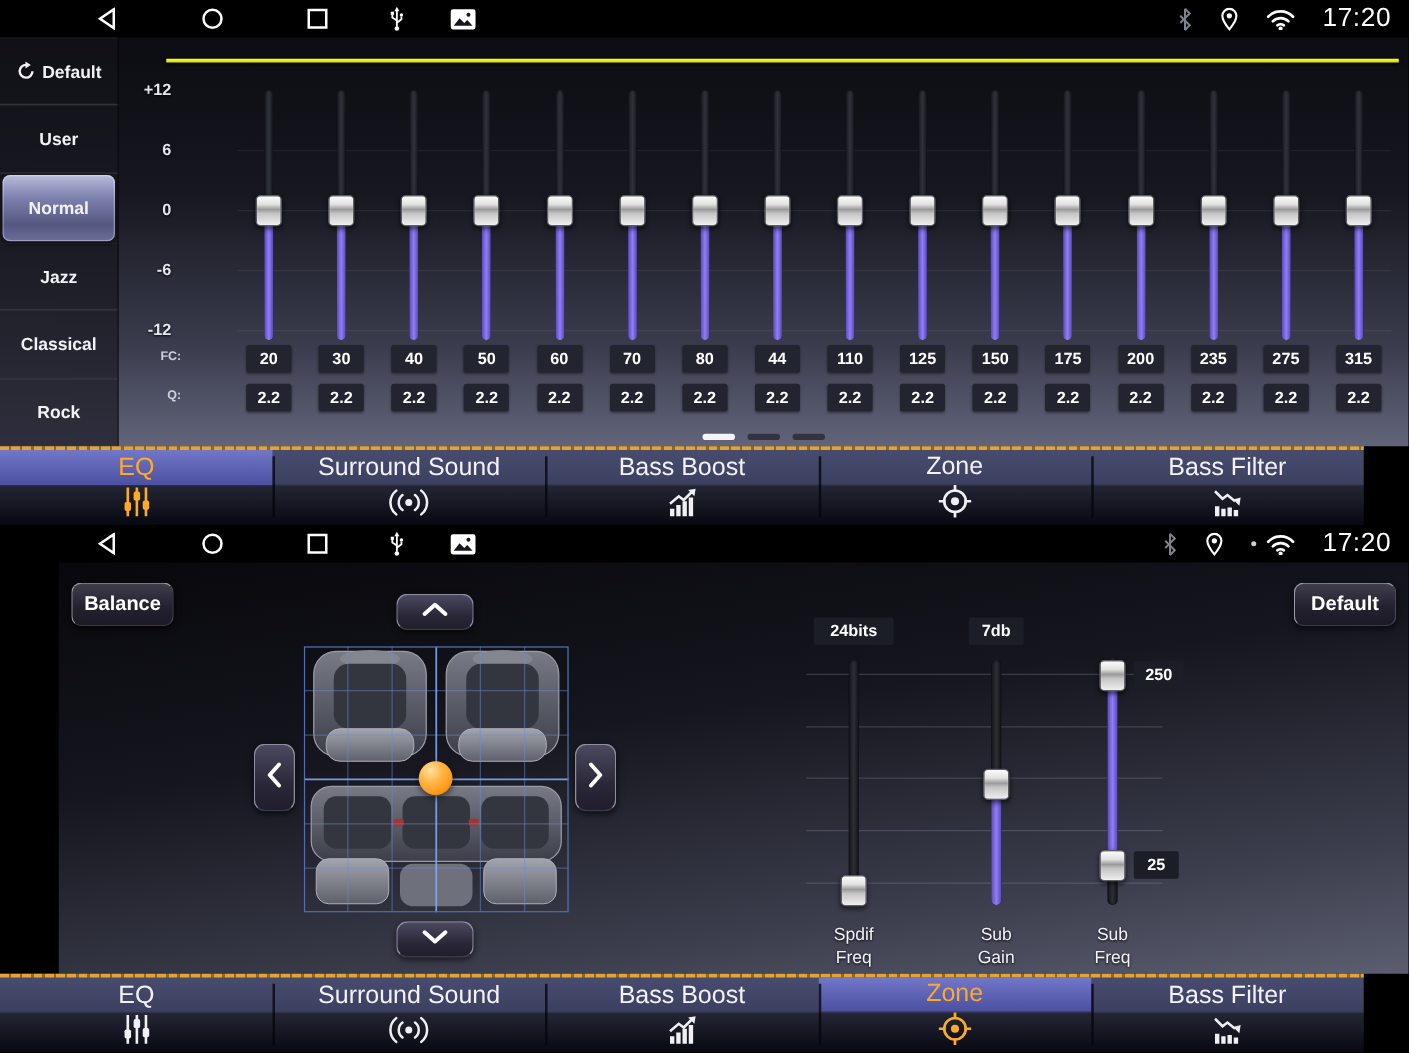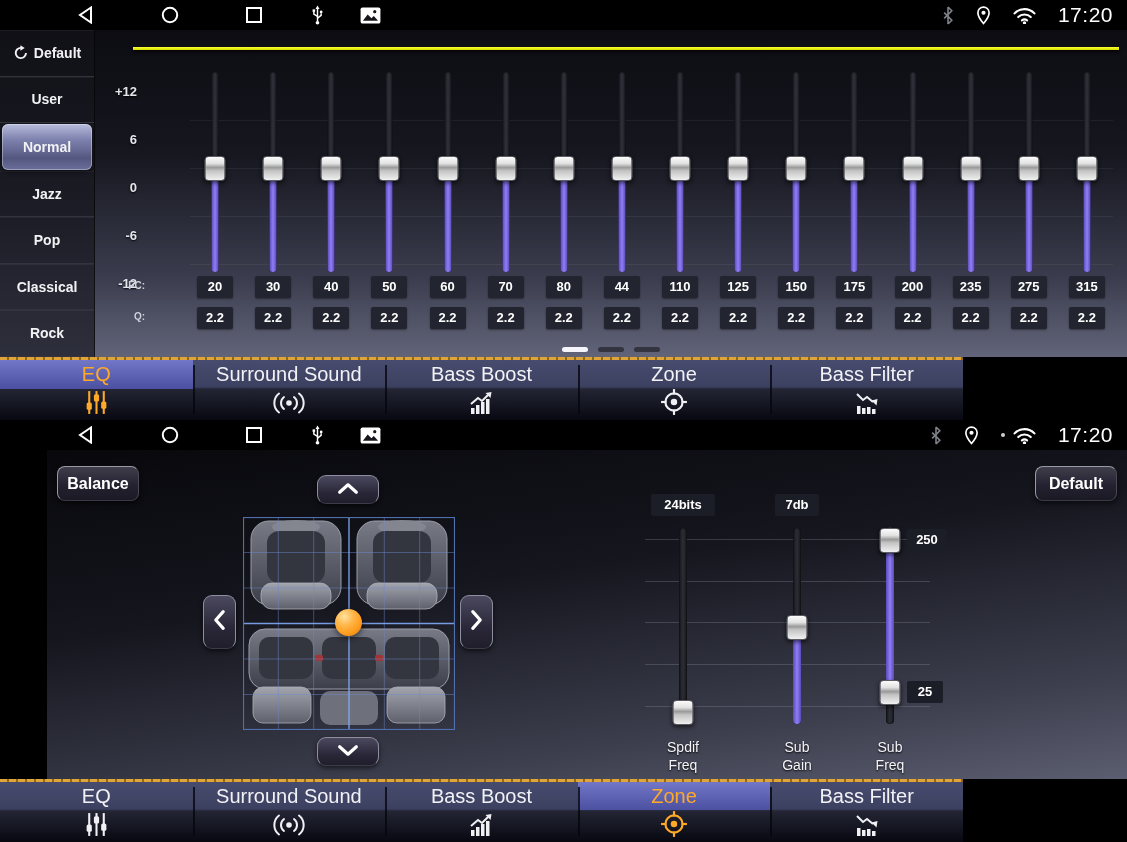--- a/index.html
+++ b/index.html
@@ -43,21 +43,21 @@
 
   #eq-panel {
     position:relative; flex:1;
     background:linear-gradient(180deg,#0c0c12 0%,#16171f 38%,#3a3c4d 75%,#62657a 100%);
   }
   #eq-topline {
     position:absolute; left:38px; right:8px; top:17px; height:3px;
     background:linear-gradient(180deg,#fbff32,#d6da00); box-shadow:0 2px 3px rgba(0,0,0,.7);
   }
   .eq-gridline { position:absolute; left:95px; right:14px; height:1px; background:rgba(255,255,255,.06); }
-  .eq-scale-label { position:absolute; left:4px; width:38px; text-align:right; font-size:13px; font-weight:bold; color:#e4e6ee; text-shadow:0 1px 2px #000;margin-top:20px; }
+  .eq-scale-label { position:absolute; left:4px; width:38px; text-align:right; font-size:13px; font-weight:bold; color:#e4e6ee; text-shadow:0 1px 2px #000; }
   .eq-row-label { position:absolute; left:4px; width:46px; text-align:right; font-size:10px; font-weight:bold; color:#cdd1dd; }
   #eq-slider-row { position:absolute; left:100px; right:20px; top:0; bottom:0; display:flex; justify-content:space-between; }
   .band { position:relative; width:40px; height:100%; }
   .band .track {
     position:absolute; left:50%; transform:translateX(-50%); top:42px; width:7px; height:200px;
     background:linear-gradient(90deg,#1d1e24,#2f313b,#1d1e24); border-radius:4px;
     box-shadow:inset 0 0 2px #000;
   }
   .band .fill {
     position:absolute; left:50%; transform:translateX(-50%); top:138px; width:7px; height:104px;
@@ -74,21 +74,21 @@
     background:#22242f; color:#fff; font-size:13px; font-weight:bold; text-align:center; border-radius:2px;
     box-shadow:0 1px 2px rgba(0,0,0,.4);
   }
   .band .fc-badge { top:246px; }
   .band .q-badge { top:277px; }
   #eq-pager { position:absolute; bottom:5px; left:50%; transform:translateX(-50%); display:flex; gap:10px; }
   .pager-dash { width:26px; height:5px; border-radius:3px; background:#33343f; }
   .pager-dash.active { background:#f4f4fa; }
 
   
-  .tabbar { position:absolute; left:0; width:963px; height:63px; display:flex; flex-direction:row;
+  .tabbar { position:absolute; left:0; width:1091px; height:63px; display:flex; flex-direction:row;
     background:linear-gradient(180deg,#474b6e 3px,#3c4060 30px,#232534 32px,#070810 100%);
   }
   .tabbar::before { content:""; position:absolute; left:0; top:0; width:100%; height:3px;
     background:repeating-linear-gradient(90deg,#e0a438 0 7px,#8f691c 7px 9px); }
   #tabbar-top { bottom:0; } #tabbar-bottom { bottom:0; }
   .tab { position:relative; flex:1; display:flex; flex-direction:column; }
   .tab + .tab::before { content:""; position:absolute; left:0; top:8px; bottom:6px; width:2px; background:rgba(5,6,12,.8); }
   .tab-label { height:29px; margin-top:3px; display:flex; align-items:center; justify-content:center;
     font-size:20px; color:#f2f2f6; }
   .tab.selected .tab-label { background:linear-gradient(180deg,#7377c8 0%,var(--tabblue) 55%,#4b50a0 100%); color:var(--orange); }
@@ -217,23 +217,20 @@
             <span>Default</span>
           </div>
           <div class="preset">
             <span>User</span>
           </div>
           <div class="preset selected">
             <span>Normal</span>
           </div>
           <div class="preset">
             <span>Jazz</span>
-          </div>
-          <div class="preset">
-            <span>Pop</span>
           </div>
           <div class="preset">
             <span>Classical</span>
           </div>
           <div class="preset">
             <span>Rock</span>
           </div>
         </div>
 
       <div id="eq-panel">

